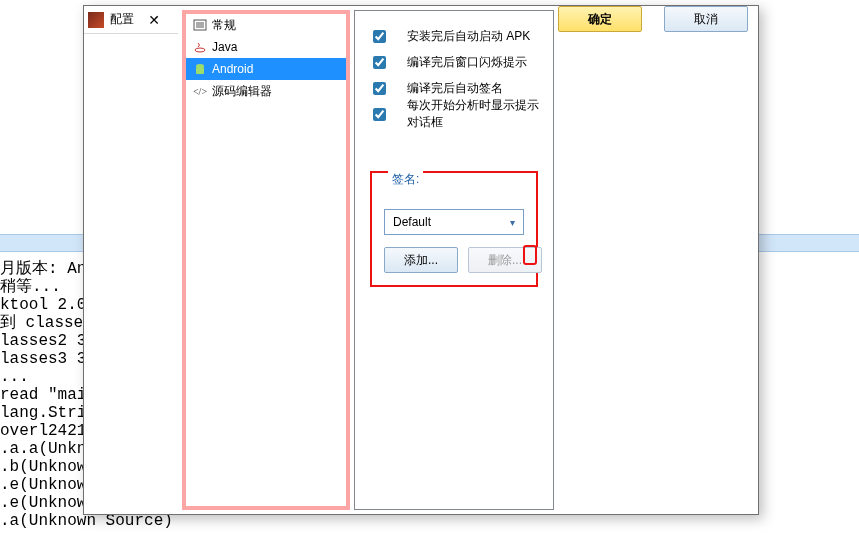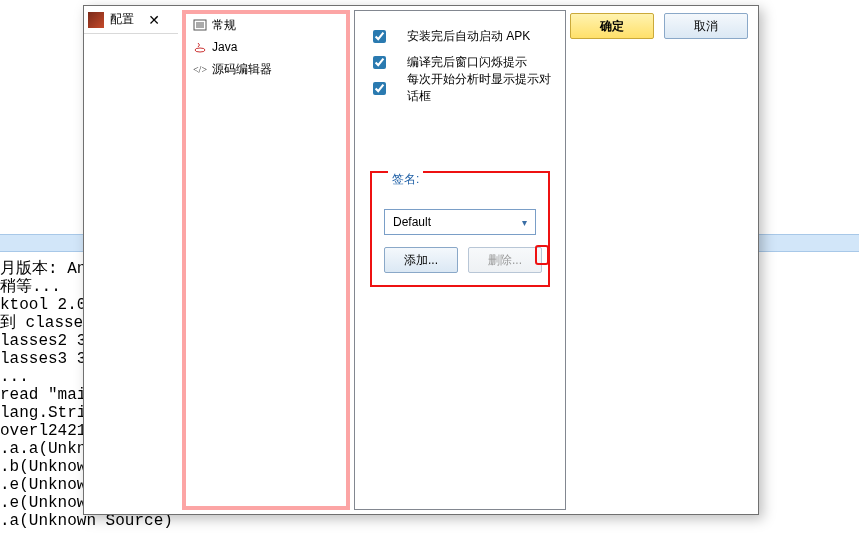--- a/index.html
+++ b/index.html
@@ -172,23 +172,22 @@
     right: 16px;
     top: 234px;
     width:14px; height:20px;
     border:2.5px solid #e11;
     border-radius:3px;
   }
 
   .footer {
     height: 40px;
     display:flex;
-    align-items:center;
     justify-content:flex-end;
-    gap:10px;
+    gap:22px;
     padding: 0 10px 0 0;
   }
   .footer .btn {
     min-width: 84px;
   }
   .footer .btn.primary {
     background: linear-gradient(#fff3b0,#ffe06a);
     border-color:#caa93a;
     font-weight:600;
   }
@@ -237,34 +236,47 @@
       </div>
       <div class="tree-item">
         <span class="tree-icon">
           <svg width="14" height="14">
               <ellipse cx="7" cy="10" rx="5" ry="2" fill="none" stroke="#c33"></ellipse>
               <path d="M5 3 Q8 5 5 7" fill="none" stroke="#c33"></path>
             </svg>
         </span>
         <span>Java</span>
       </div>
+      <div class="tree-item selected">
+        <span class="tree-icon">
+          <svg width="14" height="14">
+              <rect x="3" y="5" width="8" height="7" rx="1" fill="#9cdc6a"></rect>
+              <ellipse cx="7" cy="4" rx="4" ry="2" fill="#9cdc6a"></ellipse>
+            </svg>
+        </span>
+        <span>Android</span>
+      </div>
       <div class="tree-item">
         <span class="tree-icon" style="font-family:Consolas;font-size:10px;color:#333;">&lt;/&gt;</span>
         <span>源码编辑器</span>
       </div>
     </div>
 
     <div class="content">
       <div class="chk-row">
         <input type="checkbox" checked="" style="">
         <span>安装完后自动启动 APK</span>
       </div>
       <div class="chk-row">
         <input type="checkbox" checked="" style="">
         <span>编译完后窗口闪烁提示</span>
+      </div>
+      <div class="chk-row">
+        <input type="checkbox" checked="" style="">
+        <span>编译完后自动签名</span>
       </div>
       <div class="chk-row">
         <input type="checkbox" checked="" style="">
         <span>每次开始分析时显示提示对话框</span>
       </div>
 
       <div class="fieldset">
         <div class="legend">签名:</div>
         <div class="combo">
           <span>Default</span>

